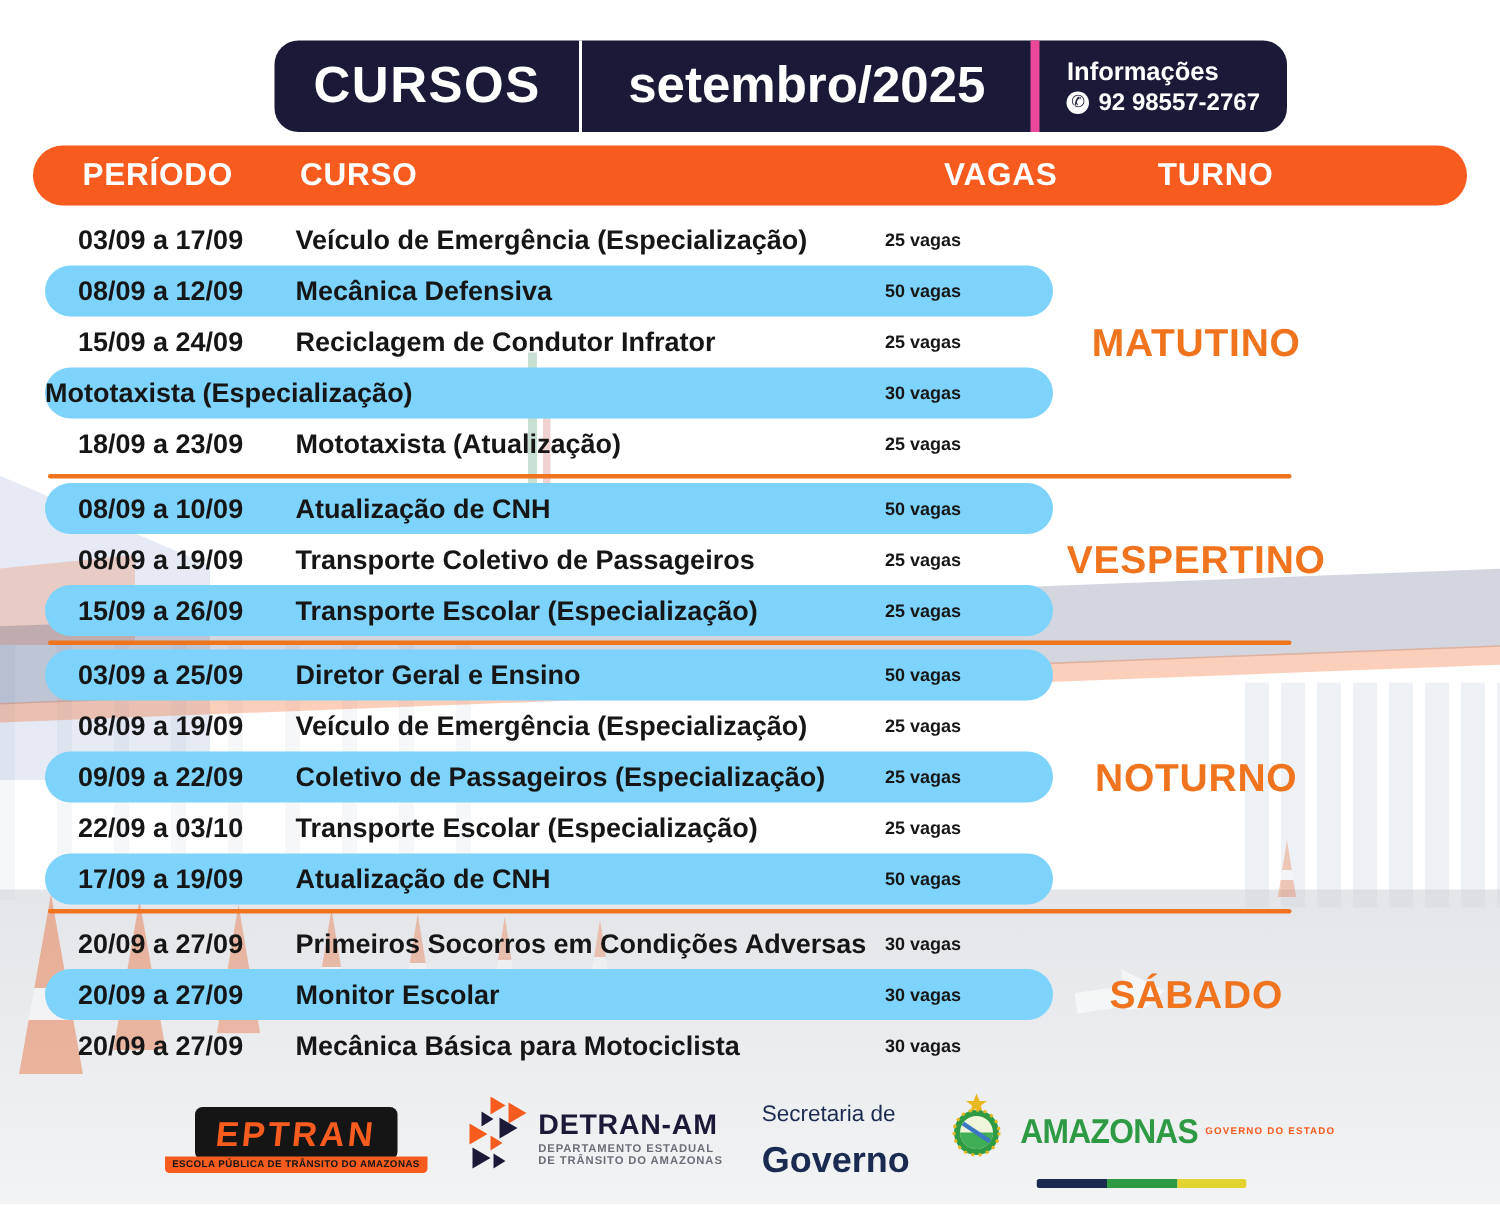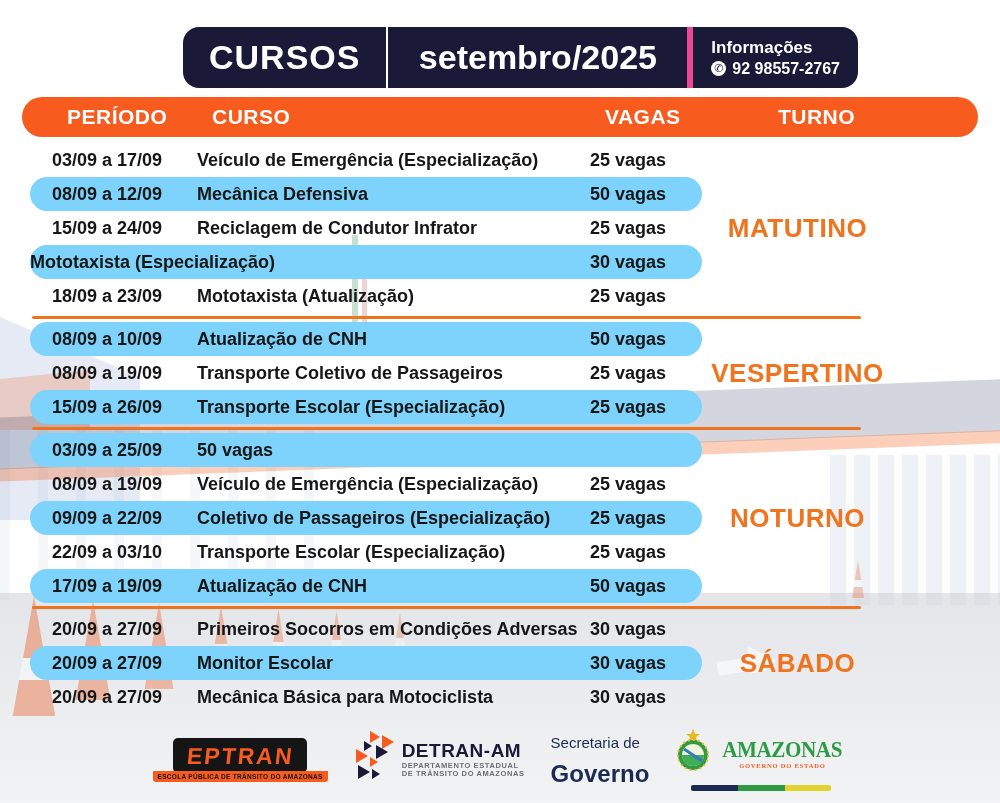--- a/index.html
+++ b/index.html
@@ -38,54 +38,54 @@
   .title-seg.cursos{font-size:34px;font-weight:900;letter-spacing:1px;flex:0 0 auto;}
   .title-seg.month{font-size:34px;font-weight:900;flex:1;border-left:2px solid #fff;border-right:6px solid #ec4899;}
   .title-seg.info{flex-direction:column;align-items:flex-start;justify-content:center;padding:16px 18px;gap:2px;}
   .info-label{font-size:17px;font-weight:700;}
   .info-phone{display:flex;align-items:center;gap:6px;font-size:16px;font-weight:700;}
   .phone-icon{width:15px;height:15px;border-radius:50%;background:#fff;color:var(--navy);
     display:flex;align-items:center;justify-content:center;font-size:11px;line-height:1;}
   
   .col-bar{position:absolute;left:22px;top:97px;width:956px;height:40px;background:var(--orange);
     border-radius:20px;display:flex;align-items:center;color:#fff;font-weight:800;font-size:21px;z-index:3;letter-spacing:.5px;}
-  .col-periodo{width:145px;padding-left:17px;margin-left:28px;}
+  .col-periodo{width:145px;padding-left:33px;}
   .col-curso{flex:0 0 393px;}
-  .col-vagas{flex:0 0 112px;text-align:left;}
+  .col-vagas{flex:0 0 112px;text-align:right;}
   .col-turno{flex:1;text-align:center;padding-right:62px;}
   
   .table{position:absolute;left:0;top:143px;width:893px;z-index:2;}
   .group{display:flex;align-items:stretch;}
   .rows{width:702px;flex:0 0 702px;display:flex;flex-direction:column;}
   .row{display:flex;align-items:center;height:34px;margin-left:30px;width:672px;border-radius:17px;}
   .row.shaded{background:#7dd3fc;}
   .cell-periodo{width:145px;padding-left:22px;font-weight:700;font-size:18px;color:#161616;white-space:nowrap;}
   .cell-curso{flex:1;font-weight:700;font-size:18px;color:#161616;white-space:nowrap;}
-  .cell-vagas{width:112px;font-weight:700;font-size:18px;color:#161616;white-space:nowrap;}
+  .cell-vagas{width:112px;font-weight:700;font-size:12px;color:#161616;white-space:nowrap;}
   .turno-cell{flex:1;display:flex;align-items:center;justify-content:center;}
   .turno-label{color:var(--orange2);font-size:26px;font-weight:800;letter-spacing:.5px;white-space:nowrap;}
   .group-divider{height:3px;background:var(--orange2);margin:3px 32px;border-radius:2px;}
   
   .footer{position:absolute;left:0;bottom:8px;width:1000px;height:70px;display:flex;
     align-items:center;justify-content:center;gap:26px;z-index:2;}
   .logo{display:flex;flex-direction:column;align-items:center;}
   .eptran-box{background:#151515;border-radius:5px;padding:5px 14px 3px;}
   .eptran-name{color:var(--orange);font-weight:900;font-size:23px;letter-spacing:2px;transform:skewX(-6deg);}
   .eptran-strip{background:var(--orange);color:#151515;font-size:6.5px;font-weight:700;
     padding:2px 5px;letter-spacing:.3px;margin-top:-2px;border-radius:0 0 3px 3px;white-space:nowrap;}
   .detran{flex-direction:row;align-items:center;gap:6px;}
   .detran-text{display:flex;flex-direction:column;line-height:1.1;}
   .detran-name{color:#1a1a38;font-weight:900;font-size:19px;letter-spacing:.5px;}
   .detran-sub{color:#6a6f78;font-size:7.5px;font-weight:700;letter-spacing:.6px;}
   .secretaria{align-items:flex-start;line-height:1;color:#1a2a50;}
   .secretaria-l1{font-size:15px;font-weight:400;}
   .secretaria-l2{font-size:24px;font-weight:700;margin-top:12px;}
   .amazonas{align-items:center;}
   .amazonas-top{display:flex;align-items:center;gap:6px;}
-  .amazonas-text{display:flex;flex-direction:column;align-items:center;line-height:1;font-family:Liberation Serif, serif;}
+  .amazonas-text{display:flex;flex-direction:row;align-items:center;line-height:1;}
   .amazonas-name{color:#2e9b44;font-weight:900;font-size:23px;letter-spacing:-.5px;transform:scaleX(.92);}
   .amazonas-sub{color:var(--orange);font-size:6.5px;font-weight:800;letter-spacing:.8px;margin-top:2px;}
   .tricolor{display:flex;width:140px;height:6px;margin-top:6px;border-radius:2px;overflow:hidden;}
   .tricolor .t1{flex:1;background:#1a2a50;}
   .tricolor .t2{flex:1;background:#2e9b44;}
   .tricolor .t3{flex:1;background:#e3d32e;}
   :root{--navy:#1a1a38;--orange:#f75b1e;--orange2:#f0731e;}
 </style>
 </head>
 <body>
@@ -189,20 +189,21 @@
 </div>
     <div class="turno-cell">
       <span class="turno-label">VESPERTINO</span>
     </div>
   </div>
 <div class="group-divider"></div>
   <div class="group">
     <div class="rows">
   <div class="row shaded">
     <div class="cell-periodo">03/09 a 25/09</div>
+    <div class="cell-curso">Diretor Geral e Ensino</div>
     <div class="cell-vagas">50 vagas</div>
   </div>
 
   <div class="row">
     <div class="cell-periodo">08/09 a 19/09</div>
     <div class="cell-curso">Veículo de Emergência (Especialização)</div>
     <div class="cell-vagas">25 vagas</div>
   </div>
 
   <div class="row shaded">

